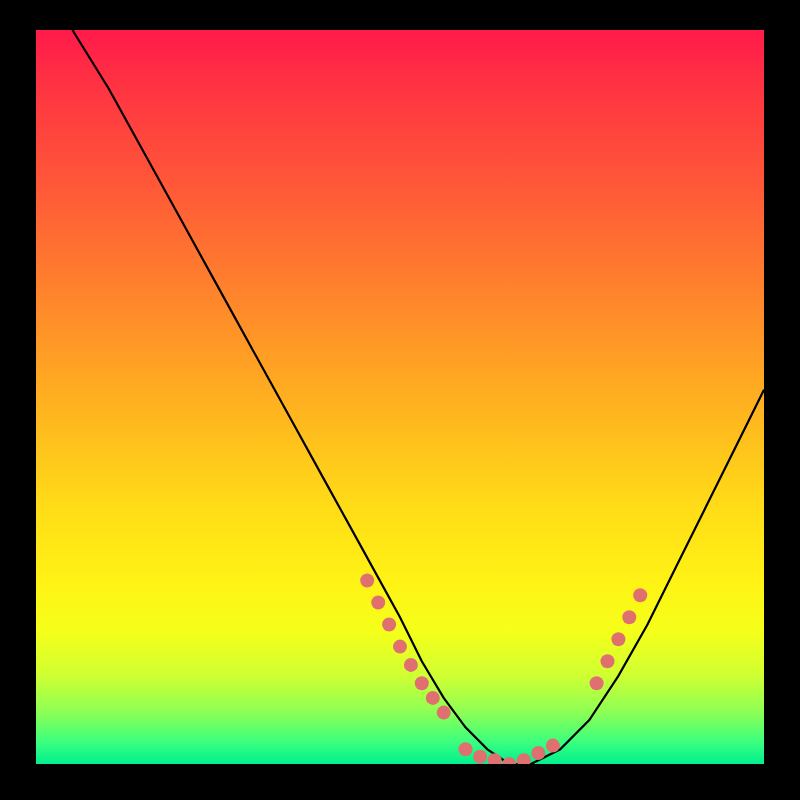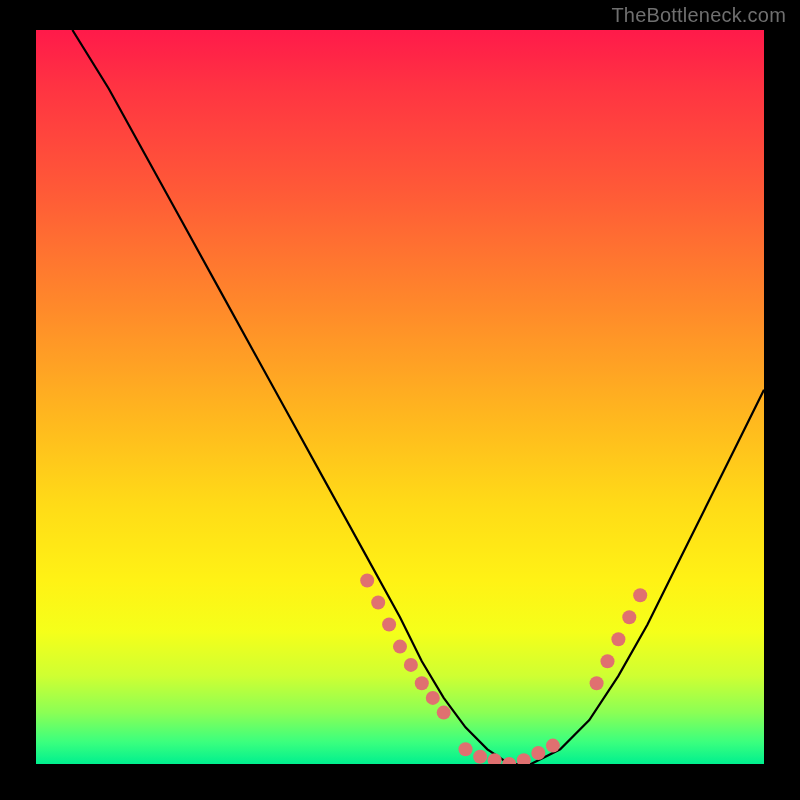--- a/index.html
+++ b/index.html
@@ -64,21 +64,20 @@
     top: 0;
     width: 100%;
     height: 100%;
   }
 </style>
 </head>
 <body>
 
 <div class="frame">
 
-  <div class="watermark">TheBottleneck.com</div>
 
   <div class="plot-area">
     <div class="gradient-bg"></div>
 
     <svg class="curve" viewBox="0 0 728 734" preserveAspectRatio="none">
       <g>
         <path id="curve-path" d="M36.4 0.0 L72.8 58.7 L109.2 124.8 L145.6 190.8 L182.0 256.9 L218.4 323.0 L254.8 389.0 L291.2 455.1 L327.6 521.1 L364.0 587.2 L385.8 631.2 L407.7 667.9 L429.5 697.3 L451.4 719.3 L473.2 734.0 L495.0 734.0 L524.2 719.3 L553.3 690.0 L582.4 645.9 L611.5 594.5 L640.6 535.8 L669.8 477.1 L698.9 418.4 L728.0 359.7" fill="none" stroke="#000000" stroke-width="2.2"></path>
       </g>
       <g id="marker-group">
           <circle cx="331.2" cy="550.5" r="7" fill="#e07070"></circle>

